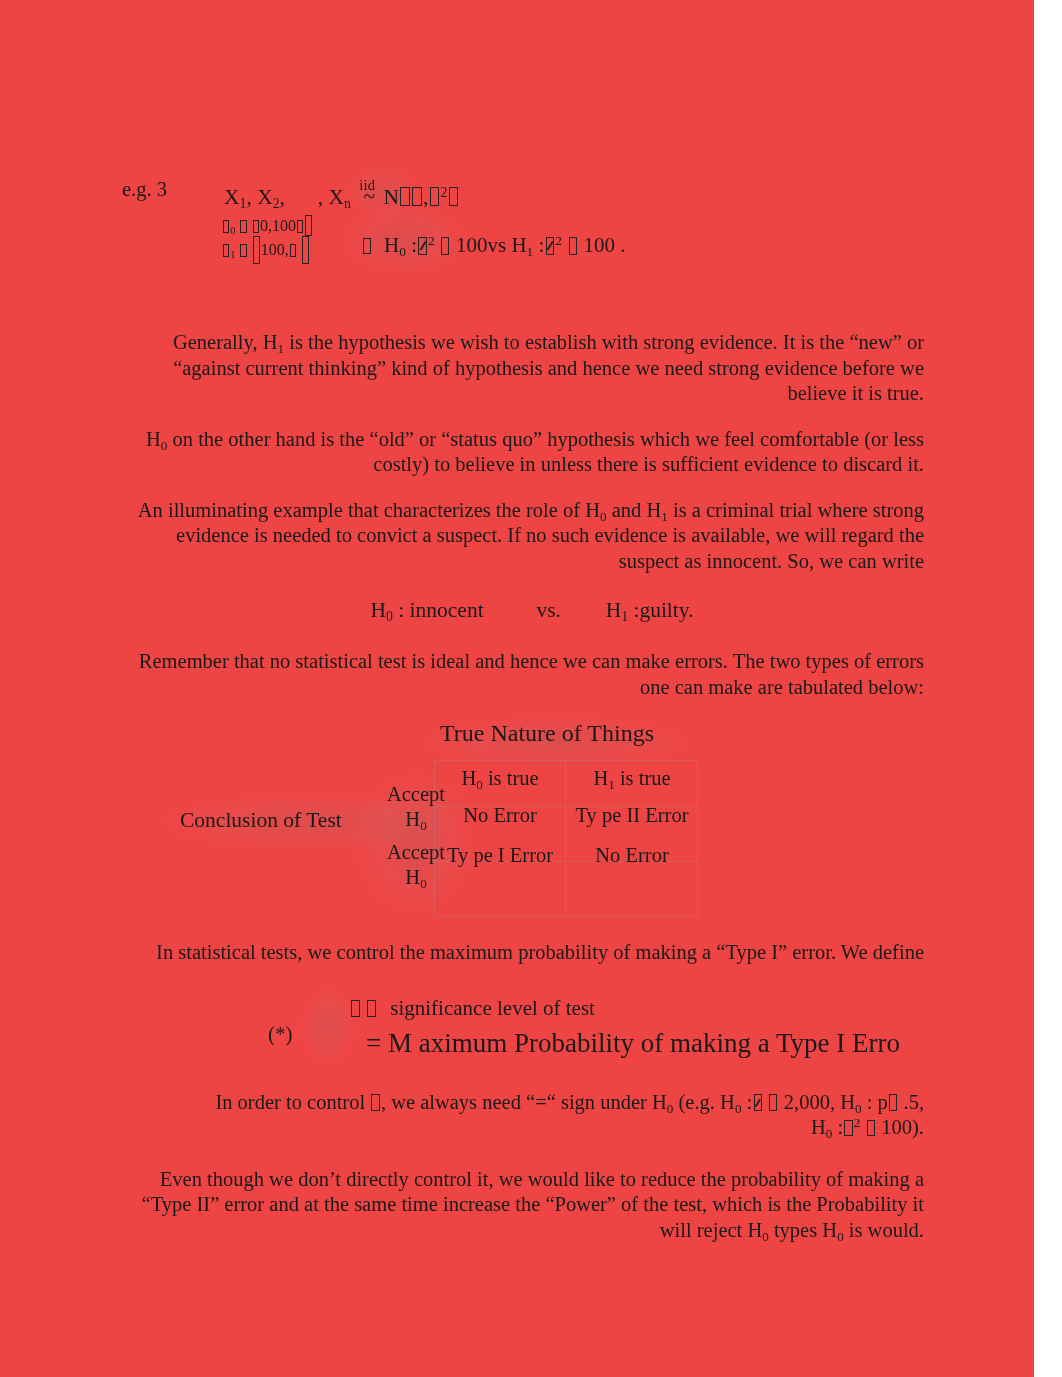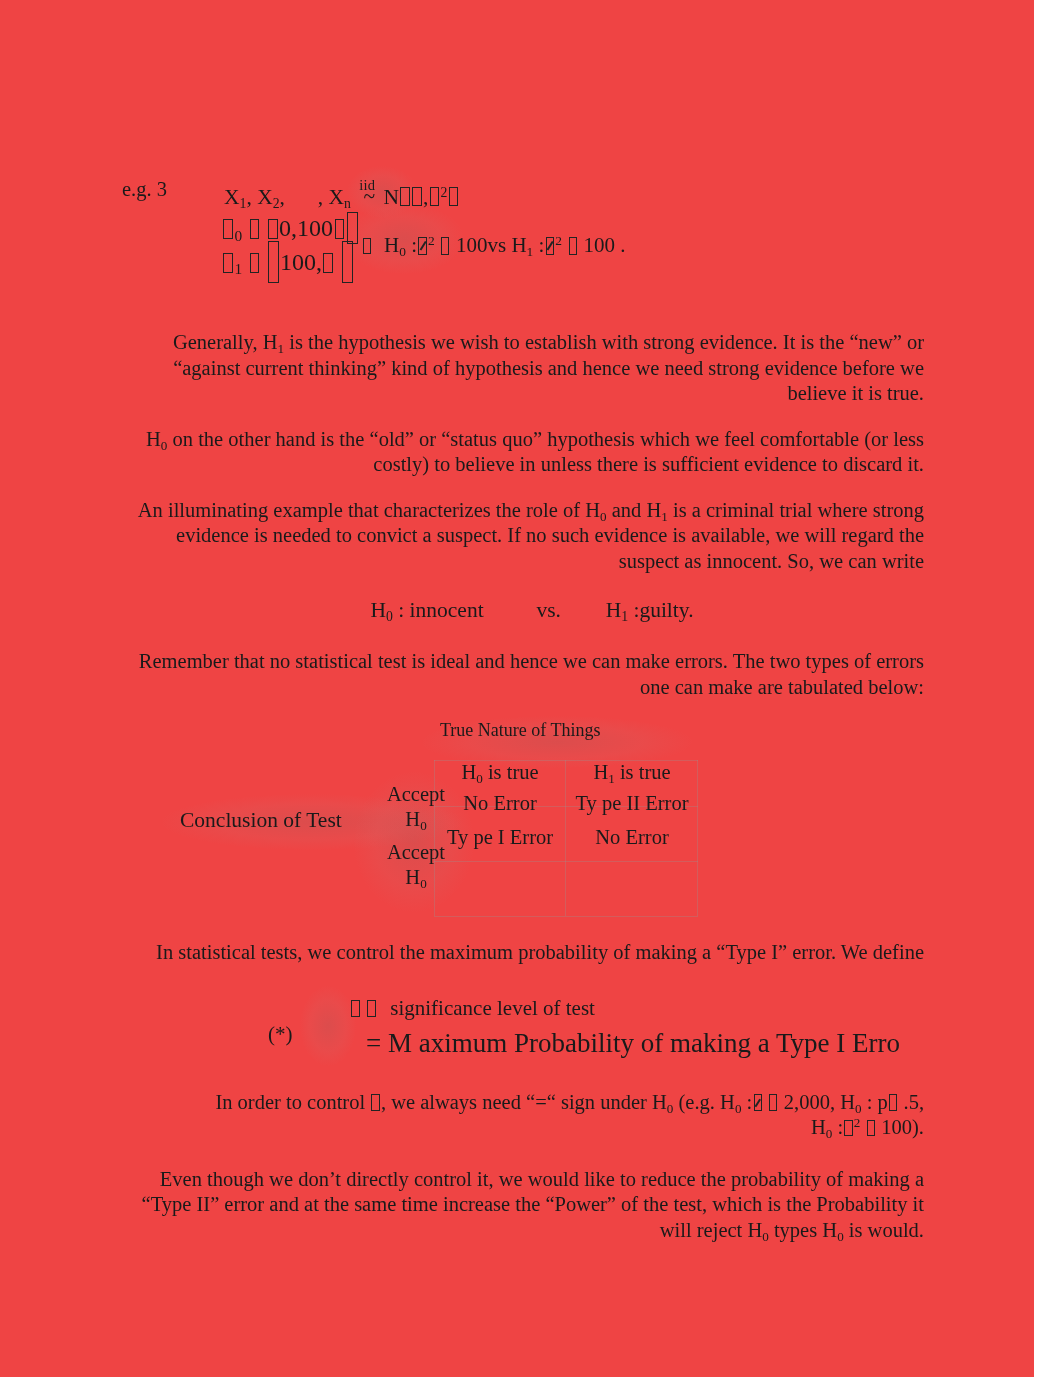--- a/index.html
+++ b/index.html
@@ -126,21 +126,21 @@
   }
   .tilde {
     display: inline-block;
     margin: 0 3px 0 -18px;
     vertical-align: 0.02em;
   }
   .eg-cases {
     position: absolute;
     left: 100px;
     top: 52px;
-    font-size: 24px;
+    font-size: 16px;
     line-height: 27px;
     white-space: nowrap;
   }
   .eg-cases .row2 { margin-top: -3px; }
   .eg-arrow {
     position: absolute;
     left: 240px;
     top: 70px;
     font-size: 20px;
   }
@@ -165,21 +165,21 @@
   
   .table-wrap {
     position: relative;
     height: 206px;
     margin: 16px 0 14px 0;
   }
   .tnt {
     position: absolute;
     left: 318px;
     top: 0px;
-    font-size: 18px;
+    font-size: 24px;
     white-space: nowrap;
   }
   .conclusion {
     position: absolute;
     left: 58px;
     top: 88px;
     font-size: 21.5px;
     white-space: nowrap;
   }
   .rowlabels {
@@ -200,21 +200,21 @@
     width: 264px;
   }
   .grid-row {
     display: flex;
   }
   .cell {
     width: 132px;
     text-align: center;
     font-size: 20.5px;
     line-height: 22px;
-    padding: 1px 0 11px 0;
+    padding: 7px 0 11px 0;
     box-sizing: border-box;
     white-space: nowrap;
     position: relative;
   }
   .cell.head {
     padding-bottom: 8px;
   }
   
   .rule {
     position: absolute;

